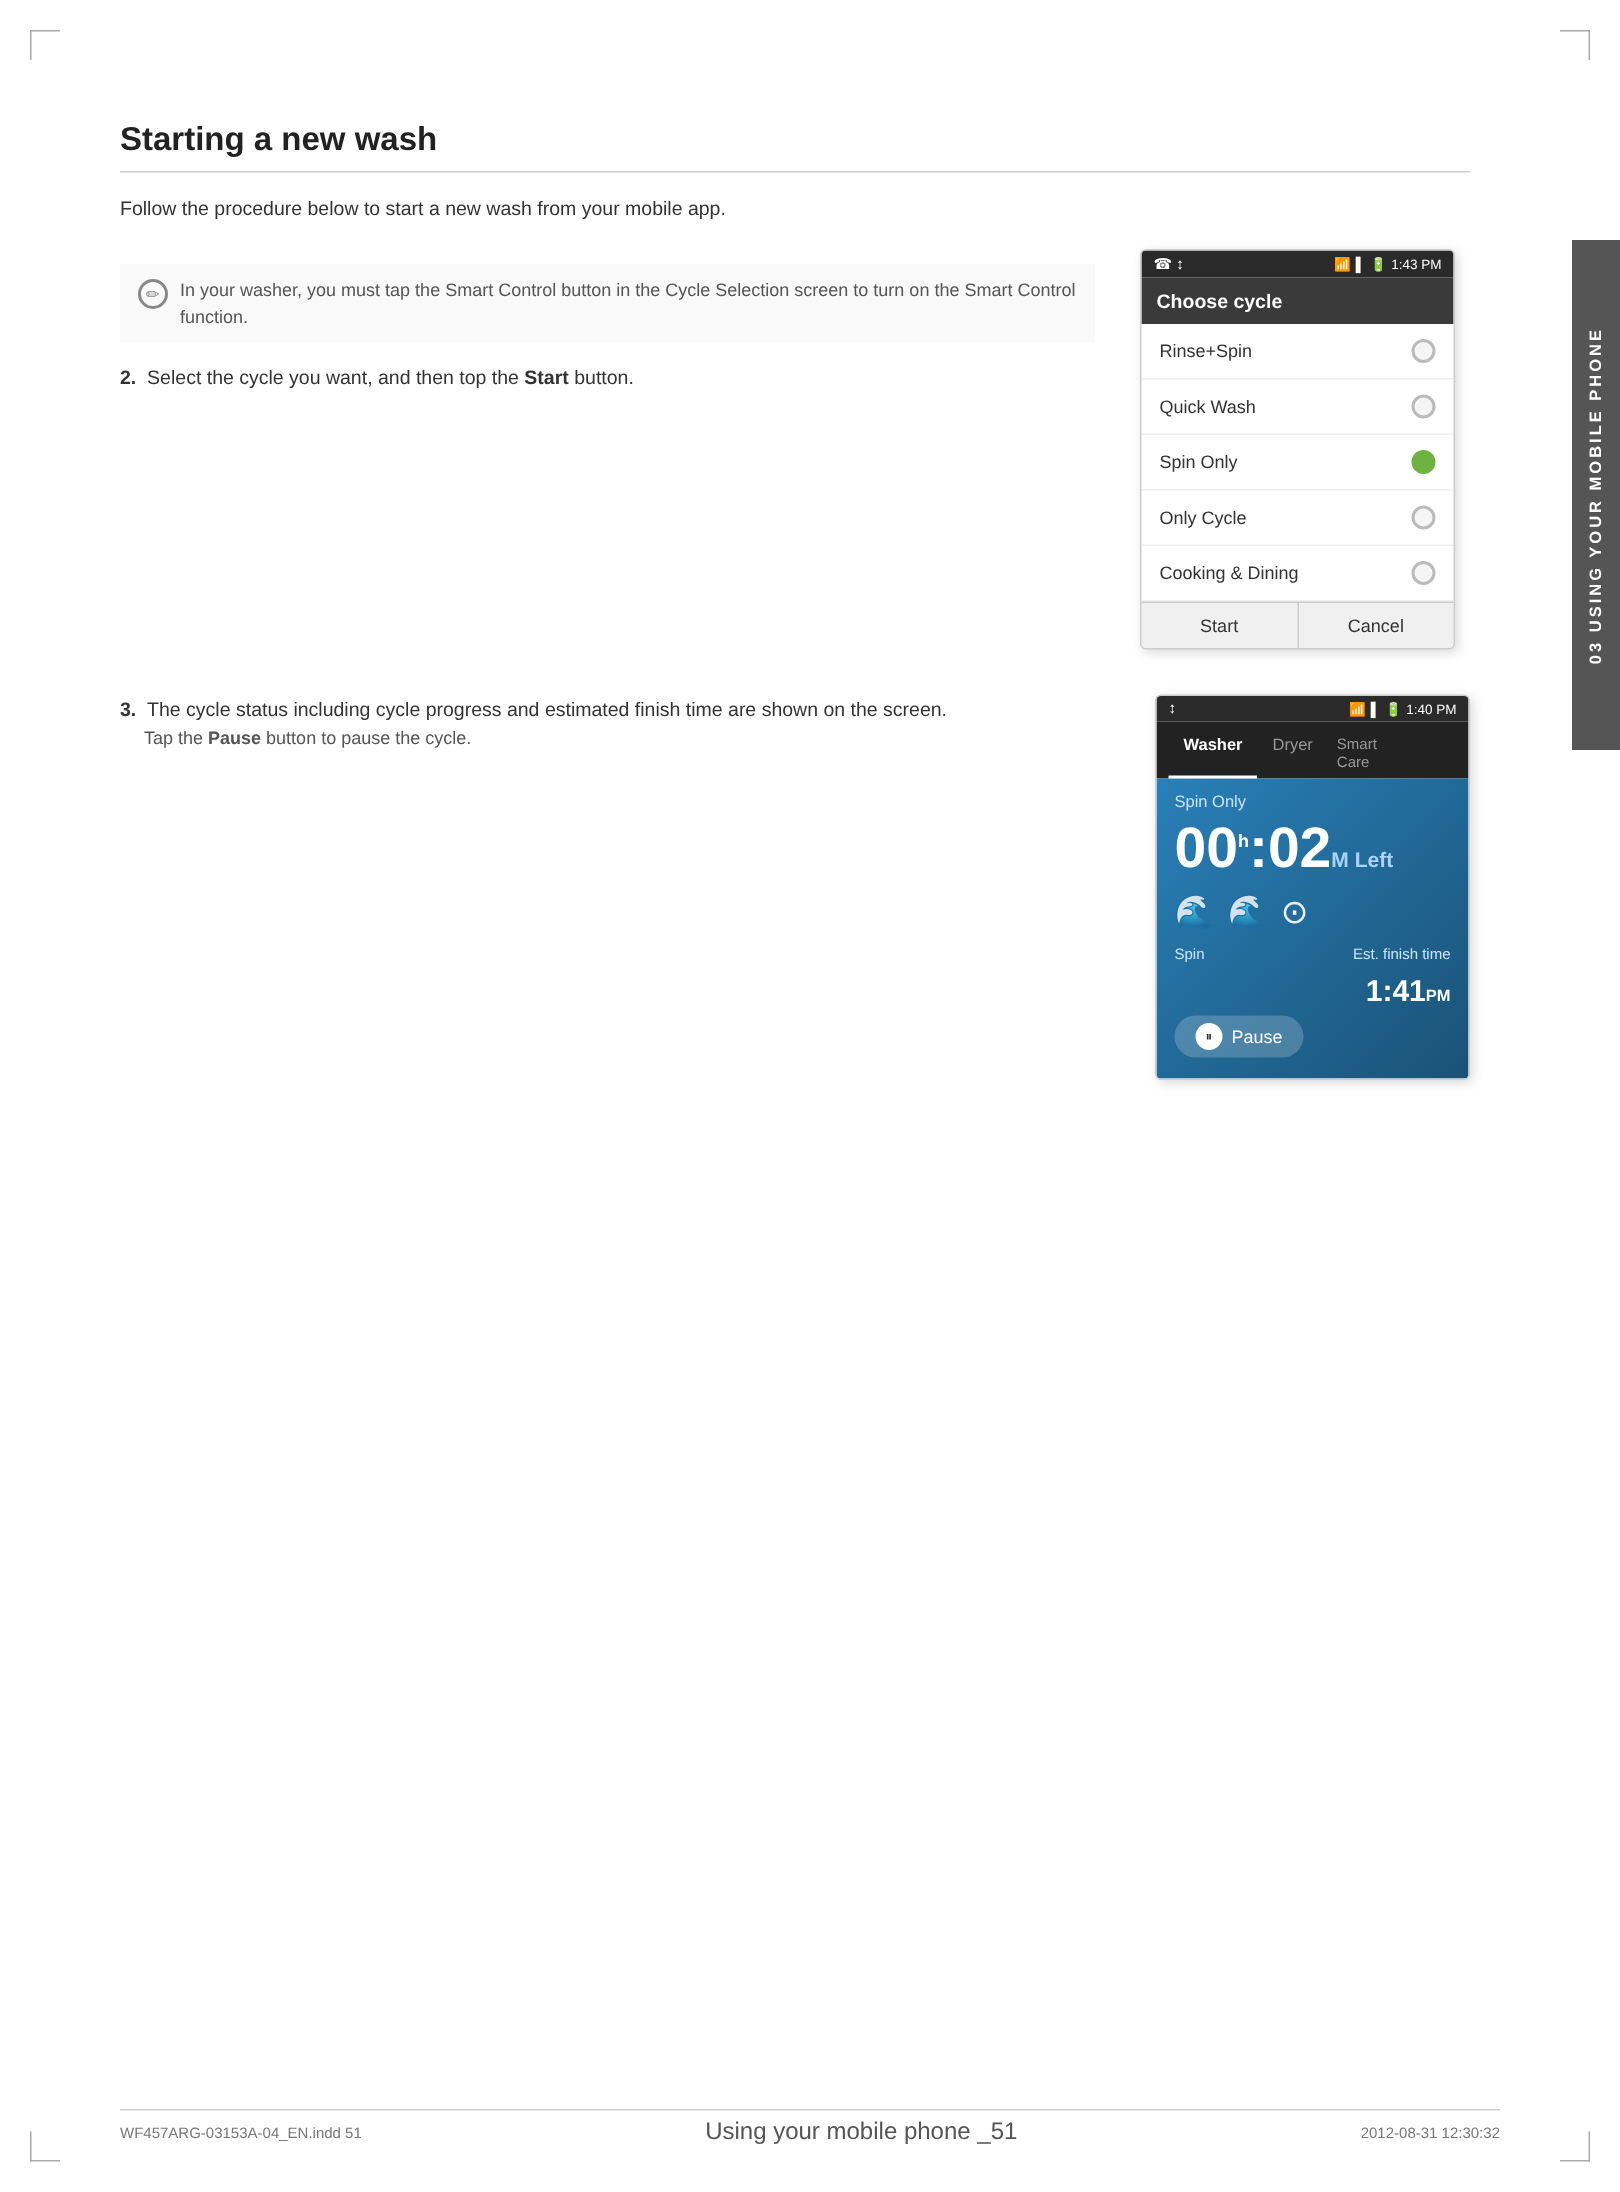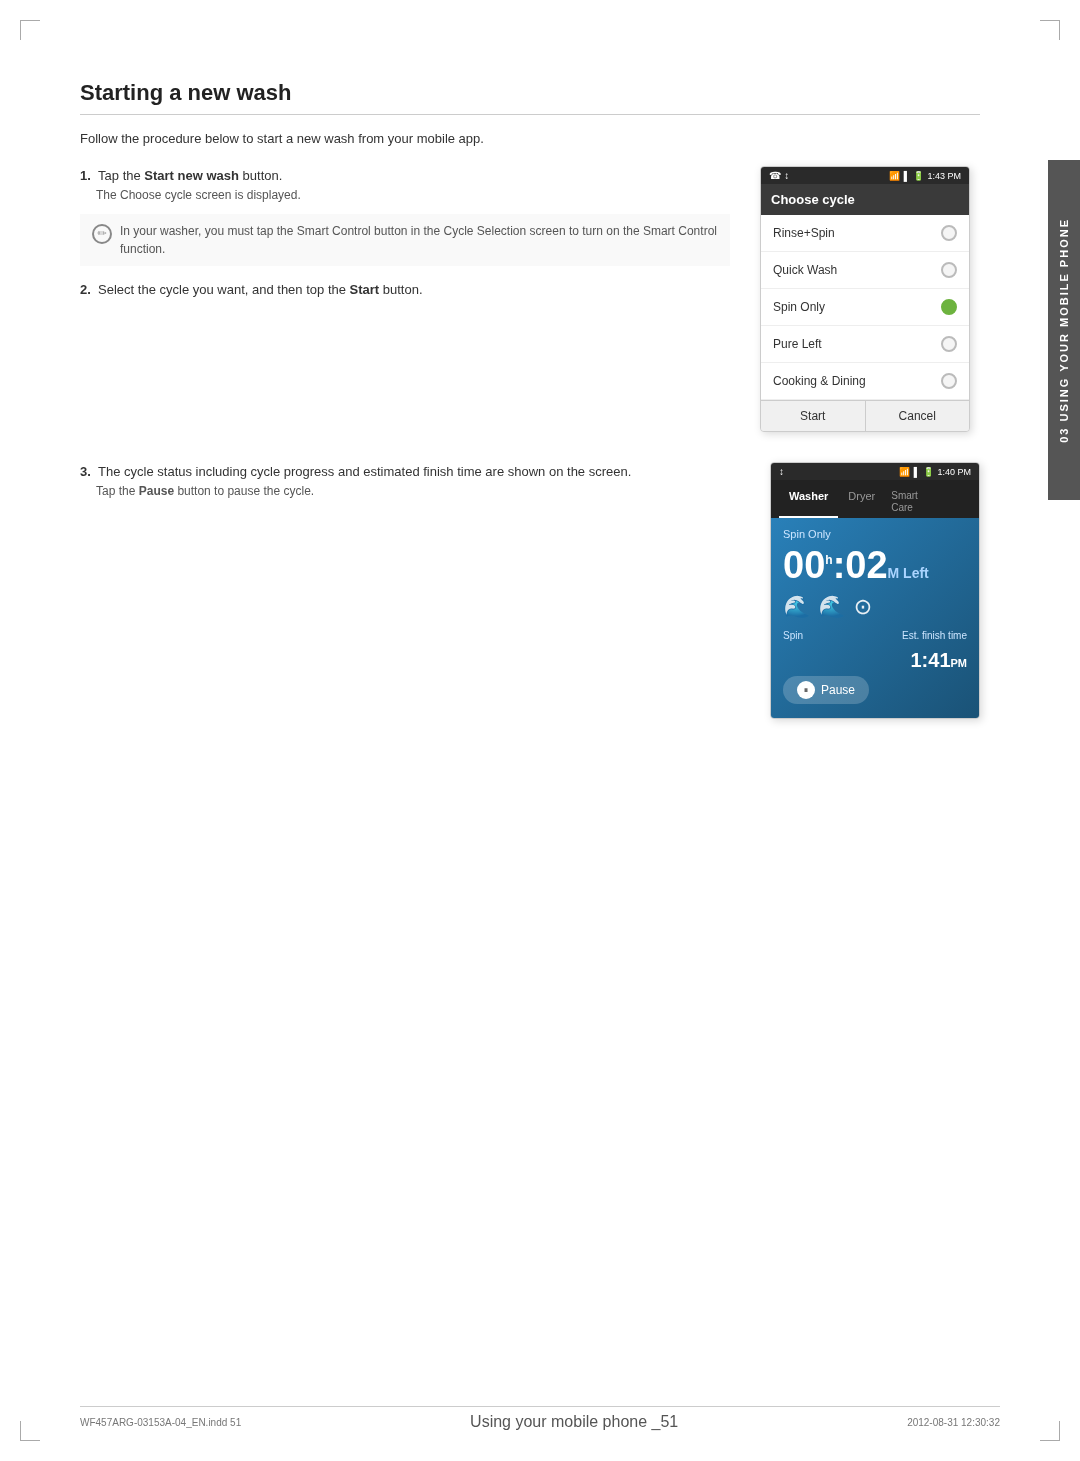--- a/index.html
+++ b/index.html
@@ -412,27 +412,20 @@
 
   <div class="main-content">
 
     <div class="section-title">Starting a new wash</div>
 
     <div class="intro-text">Follow the procedure below to start a new wash from your mobile app.</div>
 
     <div class="step-row">
       <div class="step-left">
 
-        <div class="step-item">
-          <div class="step-text">
-            <span style="font-weight:bold;">1.</span>
-            &nbsp;Tap the <b>Start new wash</b> button.
-          </div>
-          <div class="step-sub">The Choose cycle screen is displayed.</div>
-        </div>
 
         <div class="note-box">
           <div class="note-icon">✏</div>
           <div class="note-text">In your washer, you must tap the Smart Control button in the Cycle Selection screen to turn on the Smart Control function.</div>
         </div>
 
         <div class="step-item">
           <div class="step-text">
             <span style="font-weight:bold;">2.</span>
             &nbsp;Select the cycle you want, and then top the <b>Start</b> button.
@@ -463,21 +456,21 @@
             </div>
             <div class="cycle-item">
               <span>Quick Wash</span>
               <div class="cycle-radio"></div>
             </div>
             <div class="cycle-item">
               <span>Spin Only</span>
               <div class="cycle-radio selected"></div>
             </div>
             <div class="cycle-item">
-              <span>Pure Left</span>
+              <span>Only Cycle</span>
               <div class="cycle-radio"></div>
             </div>
             <div class="cycle-item">
               <span>Cooking &amp; Dining</span>
               <div class="cycle-radio"></div>
             </div>
           </div>
 
           <div class="phone-footer">
             <div class="phone-btn">Start</div>

